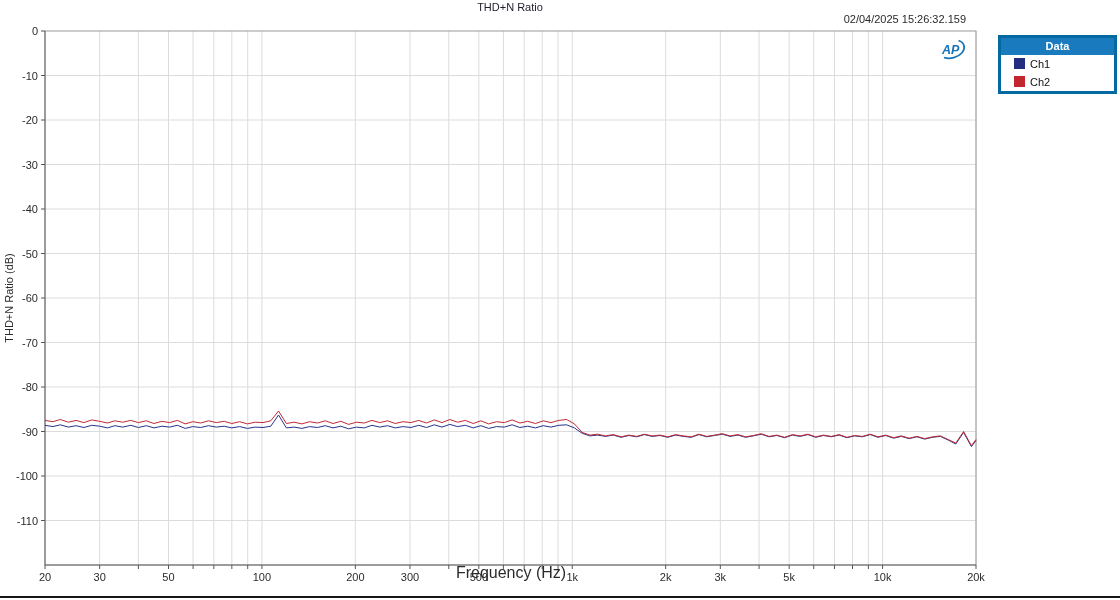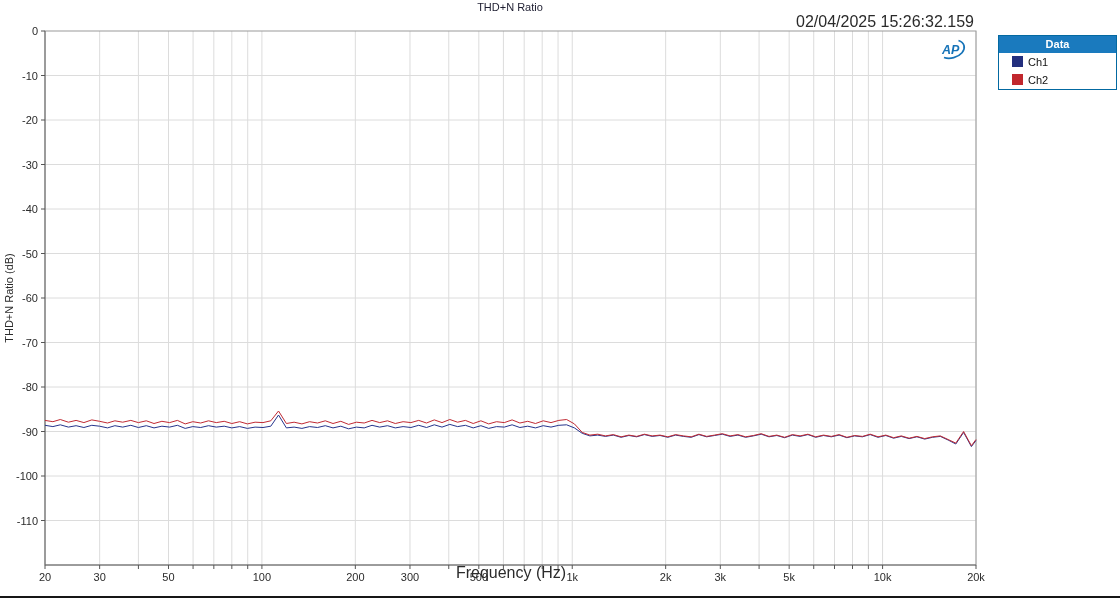--- a/index.html
+++ b/index.html
@@ -1,23 +1,23 @@
 <!DOCTYPE html>
 <html><head>
 <meta charset="utf-8">
 <style>
   html,body{margin:0;padding:0;background:#fff;font-family:"Liberation Sans",sans-serif;}
   .graph-panel{position:relative;width:1120px;height:600px;background:#ffffff;overflow:hidden;}
   .chart-title{position:absolute;top:1px;left:510px;transform:translateX(-50%);font-size:11px;color:#1d1d30;white-space:nowrap;}
-  .timestamp{position:absolute;top:13px;right:146px;font-size:16px;color:#2a2a2a;white-space:nowrap;margin-left:16px;}
+  .timestamp{position:absolute;top:13px;right:154px;font-size:11px;color:#2a2a2a;white-space:nowrap;margin-left:16px;}
   .y-axis-title{position:absolute;top:298px;left:9px;transform:translate(-50%,-50%) rotate(-90deg);font-size:11px;color:#2b2b2b;white-space:nowrap;}
   .x-axis-title{position:absolute;top:564px;left:511px;transform:translateX(-50%);font-size:16px;color:#2b2b2b;white-space:nowrap;}
   svg.plot{position:absolute;left:0;top:0;}
   svg.plot text{font-family:"Liberation Sans",sans-serif;}
-  .legend{position:absolute;left:998px;top:35px;width:119px;border:1px solid #0369a1;background:#fff;box-sizing:border-box;}
+  .legend{position:absolute;left:998px;top:35px;width:119px;border:3px solid #0369a1;background:#fff;box-sizing:border-box;}
   .legend-header{background:#1a7abe;color:#fff;font-weight:bold;font-size:11px;text-align:center;padding:2px 0 3px 0;}
   .legend-row{display:flex;gap:5px;padding:3px 0 3px 13px;font-size:11px;color:#111;}
   .legend-swatch{width:11px;height:11px;display:inline-block;flex:0 0 auto;}
   .ap-logo{position:absolute;left:933px;top:36px;width:36px;height:26px;}
   .bottom-line{position:absolute;left:0;top:596px;width:1120px;height:2px;background:#161616;}
 </style>
 </head>
 <body>
 
 <div class="graph-panel">

